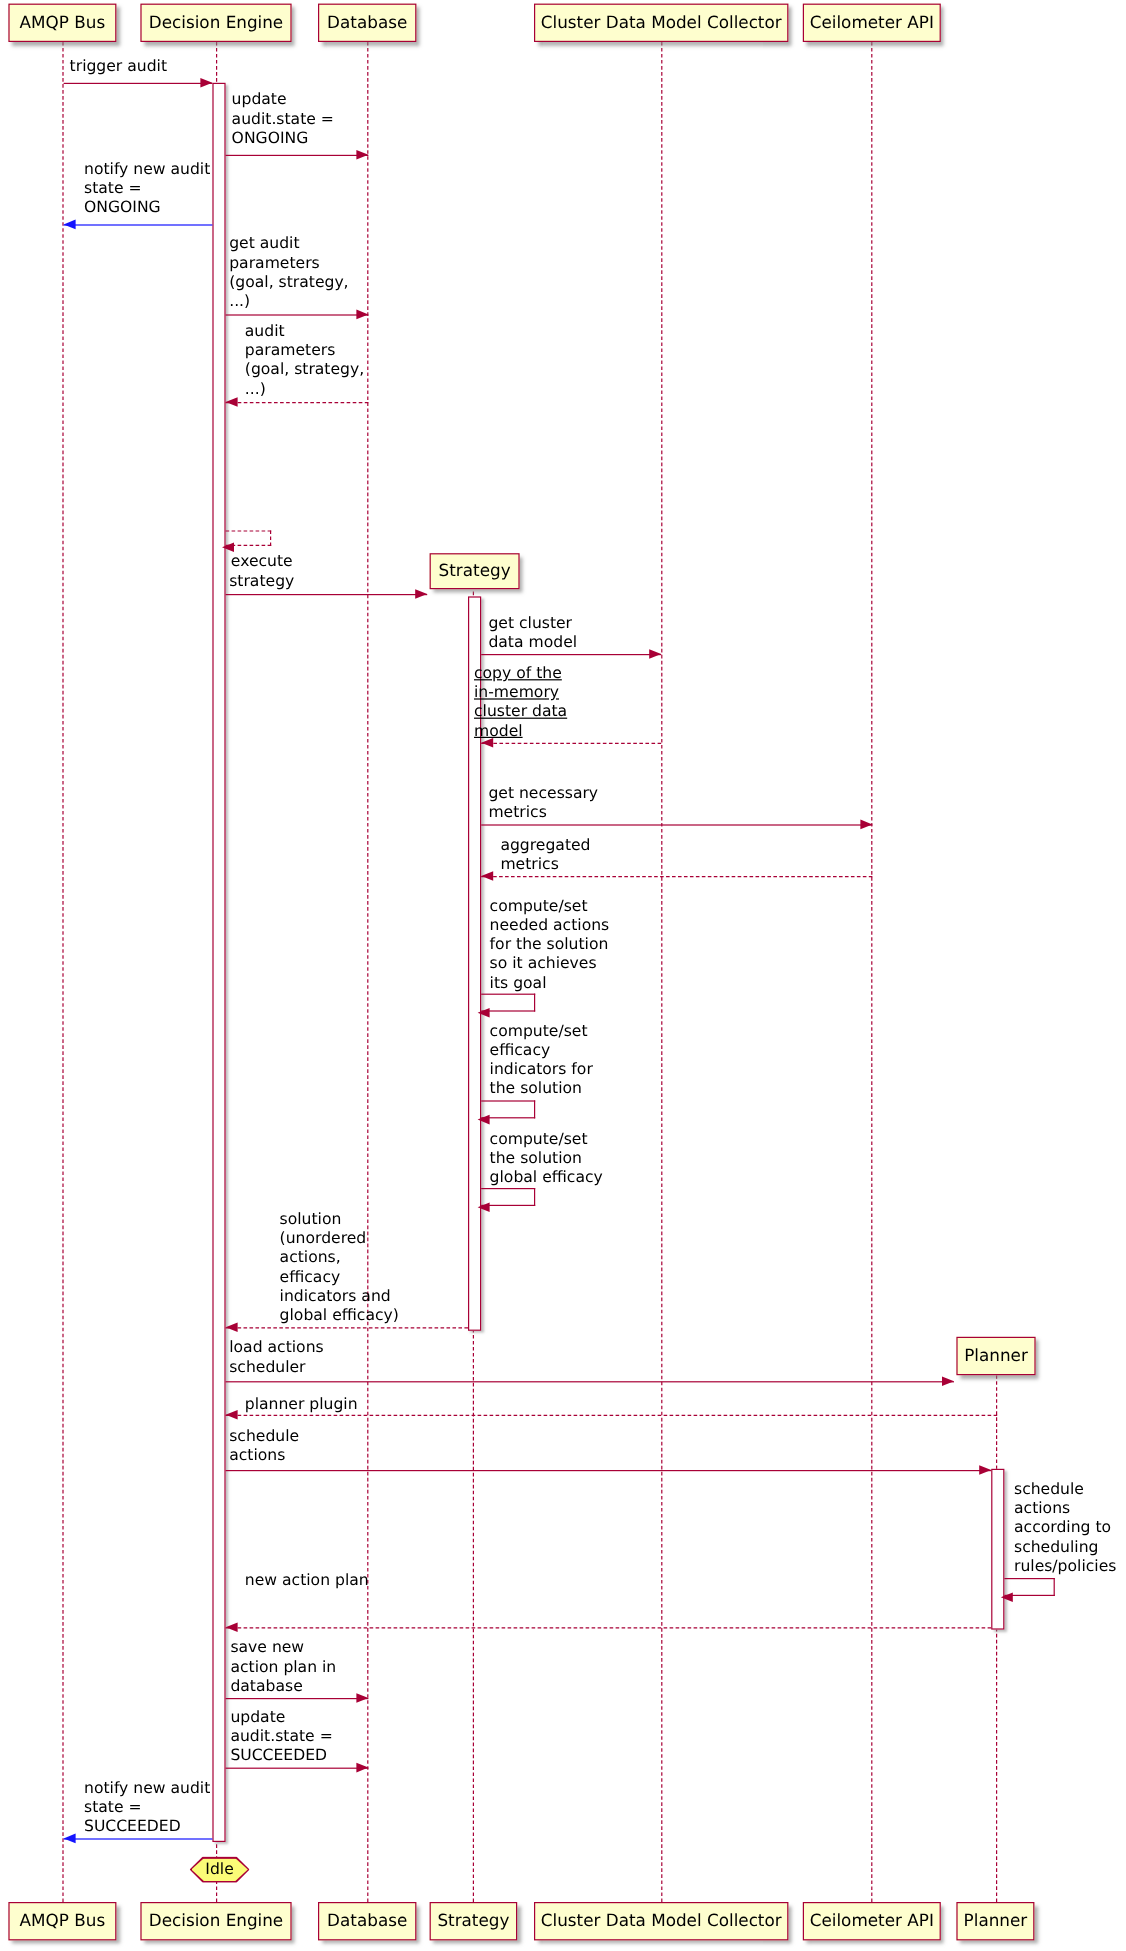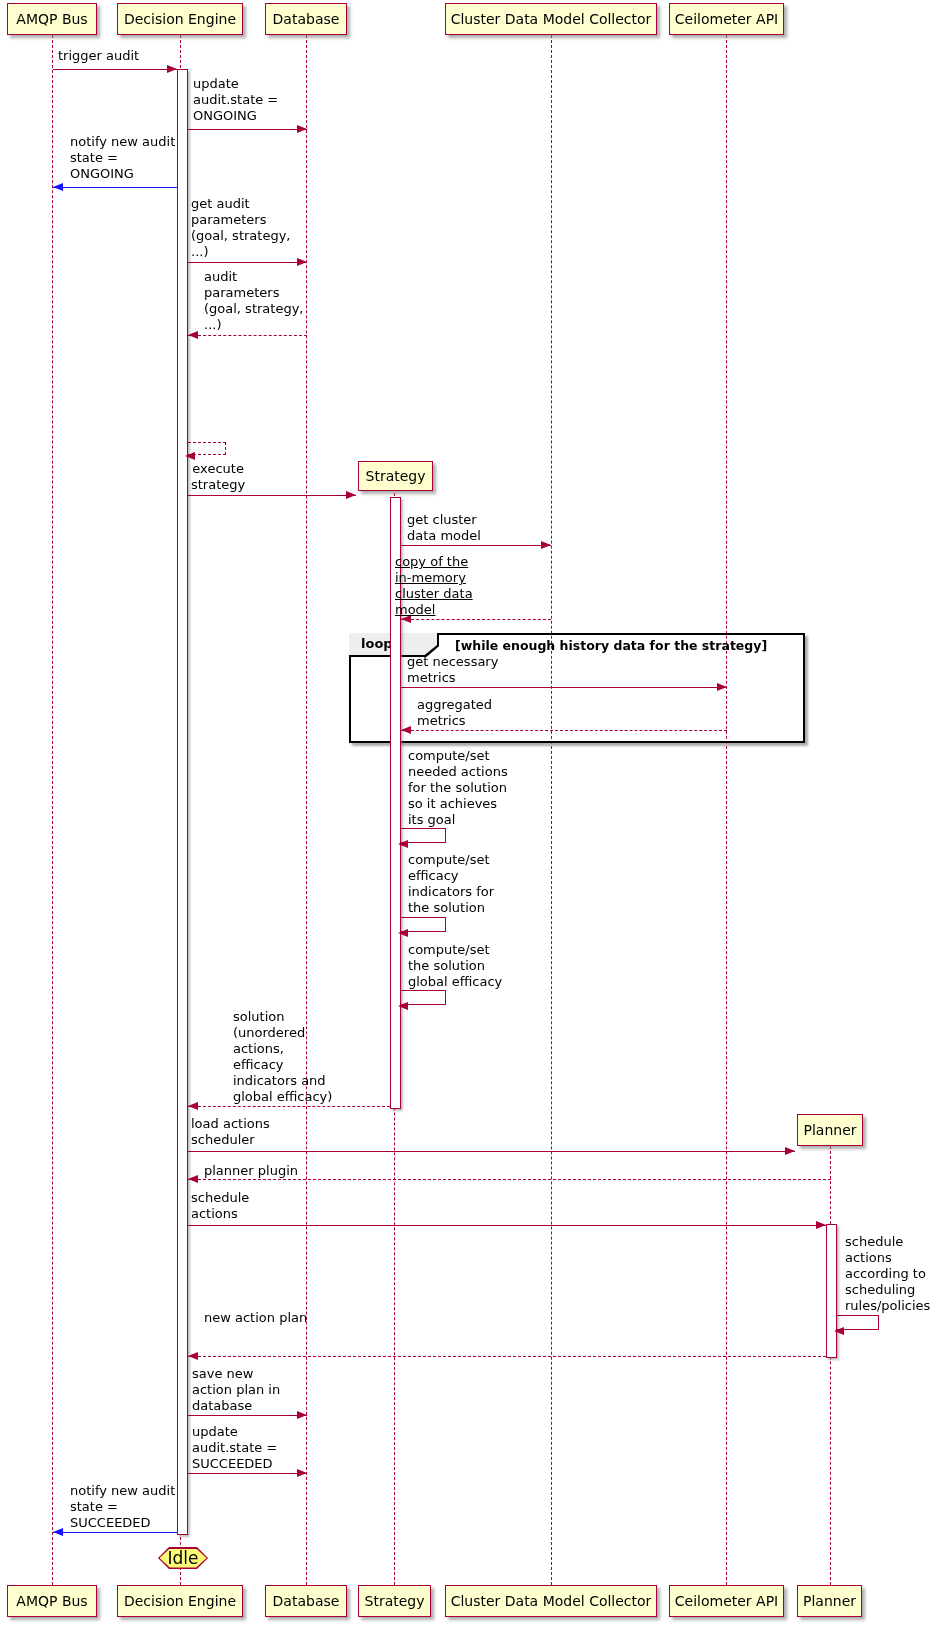--- a/index.html
+++ b/index.html
@@ -31,41 +31,35 @@
   .frame-tab{position:absolute;left:-2px;top:-2px;width:90px;height:24px;background:#000;
         clip-path:polygon(0 0,100% 0,100% 55%,86% 100%,0 100%);}
   .frame-tab-inner{position:absolute;left:0;top:0;width:88px;height:22px;background:#EEEEEE;
         clip-path:polygon(0 0,100% 0,100% 55%,86% 100%,0 100%);
         font-weight:bold;font-size:13px;line-height:22px;padding-left:12px;box-sizing:border-box;}
   .frame-cond{position:absolute;font-weight:bold;font-size:12.5px;white-space:nowrap;}
   .hex{position:absolute;background:#A80036;
         clip-path:polygon(0 50%,22% 0,78% 0,100% 50%,78% 100%,22% 100%);}
   .hex-inner{position:absolute;left:1.5px;top:1.5px;right:1.5px;bottom:1.5px;background:#FBFB77;
         clip-path:polygon(0 50%,22% 0,78% 0,100% 50%,78% 100%,22% 100%);
-        display:flex;align-items:center;justify-content:center;font-size:17px;}
+        display:flex;align-items:center;justify-content:center;font-size:13px;}
 </style>
 </head>
 <body>
 
 <div id="stage">
 
   <div class="lifeline" style="left:52px;top:35px;height:1550px;"></div>
   <div class="lifeline" style="left:180px;top:35px;height:1550px;"></div>
   <div class="lifeline" style="left:306px;top:35px;height:1550px;"></div>
   <div class="lifeline" style="left:394px;top:493px;height:1092px;"></div>
   <div class="lifeline" style="left:551px;top:35px;height:1550px;"></div>
   <div class="lifeline" style="left:726px;top:35px;height:1550px;"></div>
   <div class="lifeline" style="left:830px;top:1146px;height:439px;"></div>
 
-  <div class="frame" style="left:349px;top:633px;width:452px;height:106px;">
-    <div class="frame-tab">
-      <div class="frame-tab-inner">loop</div>
-    </div>
-    <div class="frame-cond" style="left:104px;top:3px;">[while enough history data for the strategy]</div>
-  </div>
 
   <div class="bar" style="left:177px;top:69px;height:1464px;"></div>
   <div class="bar" style="left:390px;top:497px;height:610px;"></div>
   <div class="bar" style="left:826px;top:1224px;height:132px;"></div>
 
   <div class="arrow r" style="left:53px;top:69px;width:124px;"></div>
   <div class="arrow r" style="left:188px;top:129px;width:119px;"></div>
   <div class="arrow blue l" style="left:53px;top:187px;width:124px;"></div>
   <div class="arrow r" style="left:188px;top:262px;width:119px;"></div>
   <div class="arrow dotted l" style="left:188px;top:335px;width:119px;"></div>

